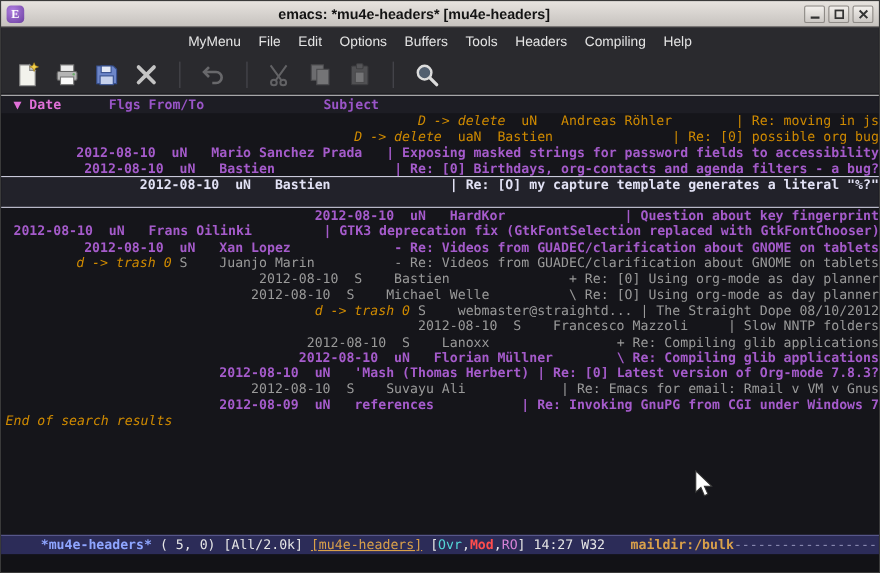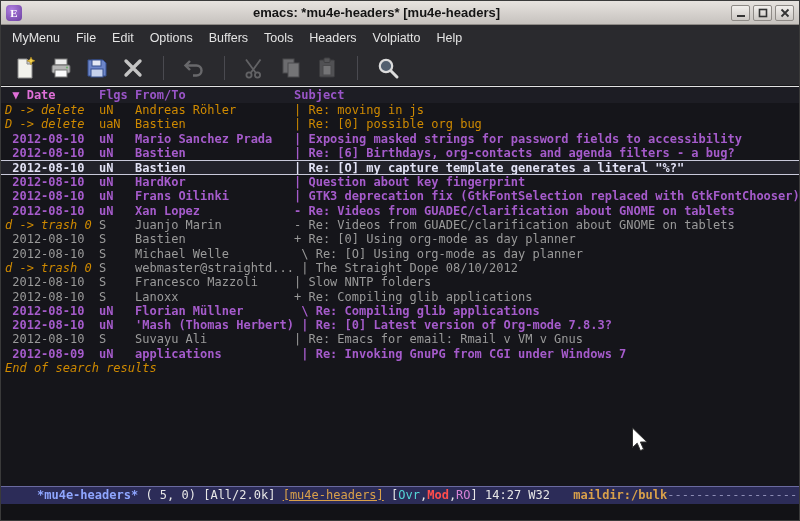--- a/index.html
+++ b/index.html
@@ -27,21 +27,21 @@
     overflow:hidden; white-space:nowrap; }
   .win-btns { display:flex; gap:3px; }
   .wbtn { width:19px; height:16px; border:1px solid #8e8a86; border-radius:2px;
     background:linear-gradient(#f2efec,#ccc8c4);
     display:flex; align-items:center; justify-content:center; }
   .wbtn svg { display:block; }
 
   
   .menubar {
     height:25px; flex:0 0 25px; background:#2a2a2e;
-    display:flex; align-items:center; padding:0 3px;
+    display:flex; align-items:center; padding:0 15px;justify-content:center;
   }
   .menu-item { color:#e4e4e4; font-family:"Liberation Sans",sans-serif;
     font-size:12.5px; padding:4px 8px; white-space:nowrap; }
 
   
   .toolbar {
     height:36px; flex:0 0 36px; background:#2a2a2e;
     border-bottom:1px solid #17171a;
     display:flex; align-items:center; padding:0 8px;
   }
@@ -59,30 +59,30 @@
     font-size:12px; color:#ccc;
   }
   .header-line {
     height:17px; line-height:16px; white-space:pre;
     border-top:1px solid #e2e2e2; background:#1d1d24;
     font-weight:bold;
   }
   .hdr-date { color:var(--hdr-sort,#e070d8); }
   .hdr-col  { color:var(--hdr,#9a55c8); }
 
-  .row { height:14.3px; line-height:14.3px; white-space:pre; overflow:hidden; }
+  .row { height:14.3px; line-height:14.3px; white-space:pre; overflow:hidden;text-align:right; }
   .row.unread  { color:var(--unread,#a55bcb); font-weight:bold; }
   .row.read    { color:var(--read,#9a9a9a); }
   .row.deleted { color:var(--marked,#cf8a00); }
   .row .mark   { color:var(--marked,#cf8a00); font-style:italic; }
   .row.current {
     color:var(--current,#e2e2f5); font-weight:bold;
     border-top:1px solid #c9c9da; border-bottom:1px solid #c9c9da;
     background:rgba(210,210,255,0.07);
-    height:15px; line-height:14.3px;
+    height:29px; line-height:14.3px;
   }
   .end-line { color:var(--marked,#cf8a00); font-style:italic; white-space:pre;
     padding-left:4px; line-height:15px; }
   #rows .row, .header-line { padding-left:4px; }
 
   
   .modeline {
     height:18px; flex:0 0 18px;
     background:var(--ml-bg,#2c2c58); border-top:1px solid #6a6aa0;
     color:#e6e6e6; font-size:12px; line-height:17px;
@@ -131,21 +131,21 @@
   </div>
 
   <div class="menubar" id="menubar">
       <div class="menu-item">MyMenu</div>
       <div class="menu-item">File</div>
       <div class="menu-item">Edit</div>
       <div class="menu-item">Options</div>
       <div class="menu-item">Buffers</div>
       <div class="menu-item">Tools</div>
       <div class="menu-item">Headers</div>
-      <div class="menu-item">Volpiatto</div>
+      <div class="menu-item">Compiling</div>
       <div class="menu-item">Help</div>
     </div>
 
   <div class="toolbar" id="toolbar">
       <div class="tool-btn">
         <span class="icon">
           <svg viewBox="0 0 24 24">
             <path d="M5 3h9l5 5v14H5z" fill="#f2f2ec" stroke="#8a8a8a"></path>
             <path d="M14 3l5 5h-5z" fill="#c9c9c9" stroke="#8a8a8a"></path>
             <path d="M18 1l1.1 2.6L22 4.8l-2.9 1.2L18 9l-1.1-3L14 4.8l2.9-1.2z" fill="#f4d14b" stroke="#a8821a" stroke-width="0.6"></path>
@@ -224,35 +224,35 @@
         </span>
       </div>
     </div>
 
   <div class="buffer">
     <div class="header-line" id="header-line"><span class="hdr-date"> ▼ Date      </span><span class="hdr-col">Flgs </span><span class="hdr-col">From/To               </span><span class="hdr-col">Subject</span></div>
     <div id="rows">
         <div class="row deleted"><span class="mark">D -&gt; delete  </span><span>uN   </span><span>Andreas Röhler        </span><span>| Re: moving in js</span></div>
         <div class="row deleted"><span class="mark">D -&gt; delete  </span><span>uaN  </span><span>Bastien               </span><span>| Re: [0] possible org bug</span></div>
         <div class="row unread"><span> 2012-08-10  </span><span>uN   </span><span>Mario Sanchez Prada   </span><span>| Exposing masked strings for password fields to accessibility</span></div>
-        <div class="row unread"><span> 2012-08-10  </span><span>uN   </span><span>Bastien               </span><span>| Re: [6] Birthdays, org-contacts and agenda filters - a bug?</span></div>
+        <div class="row unread"><span> 2012-08-10  </span><span>uN   </span><span>Bastien               </span><span>| Re: [0] Birthdays, org-contacts and agenda filters - a bug?</span></div>
         <div class="row current"><span> 2012-08-10  </span><span>uN   </span><span>Bastien               </span><span>| Re: [O] my capture template generates a literal "%?"</span></div>
         <div class="row unread"><span> 2012-08-10  </span><span>uN   </span><span>HardKor               </span><span>| Question about key fingerprint</span></div>
         <div class="row unread"><span> 2012-08-10  </span><span>uN   </span><span>Frans Oilinki         </span><span>| GTK3 deprecation fix (GtkFontSelection replaced with GtkFontChooser)</span></div>
         <div class="row unread"><span> 2012-08-10  </span><span>uN   </span><span>Xan Lopez             </span><span>- Re: Videos from GUADEC/clarification about GNOME on tablets</span></div>
         <div class="row read"><span class="mark">d -&gt; trash 0 </span><span>S    </span><span>Juanjo Marin          </span><span>- Re: Videos from GUADEC/clarification about GNOME on tablets</span></div>
         <div class="row read"><span> 2012-08-10  </span><span>S    </span><span>Bastien               </span><span>+ Re: [0] Using org-mode as day planner</span></div>
         <div class="row read"><span> 2012-08-10  </span><span>S    </span><span>Michael Welle         </span><span> \ Re: [O] Using org-mode as day planner</span></div>
         <div class="row read"><span class="mark">d -&gt; trash 0 </span><span>S    </span><span>webmaster@straightd... </span><span>| The Straight Dope 08/10/2012</span></div>
         <div class="row read"><span> 2012-08-10  </span><span>S    </span><span>Francesco Mazzoli     </span><span>| Slow NNTP folders</span></div>
         <div class="row read"><span> 2012-08-10  </span><span>S    </span><span>Lanoxx                </span><span>+ Re: Compiling glib applications</span></div>
         <div class="row unread"><span> 2012-08-10  </span><span>uN   </span><span>Florian Müllner       </span><span> \ Re: Compiling glib applications</span></div>
         <div class="row unread"><span> 2012-08-10  </span><span>uN   </span><span>'Mash (Thomas Herbert) </span><span>| Re: [0] Latest version of Org-mode 7.8.3?</span></div>
         <div class="row read"><span> 2012-08-10  </span><span>S    </span><span>Suvayu Ali            </span><span>| Re: Emacs for email: Rmail v VM v Gnus</span></div>
-        <div class="row unread"><span> 2012-08-09  </span><span>uN   </span><span>applications           </span><span>| Re: Invoking GnuPG from CGI under Windows 7</span></div>
+        <div class="row unread"><span> 2012-08-09  </span><span>uN   </span><span>references           </span><span>| Re: Invoking GnuPG from CGI under Windows 7</span></div>
       </div>
     <div class="end-line">End of search results</div>
 
     <svg class="mouse-cursor" width="20" height="28">
       <path d="M1.5 1 L1.5 20.5 L6.2 16.2 L9.4 23.6 L12.6 22.2 L9.4 15 L16 15 Z" fill="#ffffff" stroke="#333333" stroke-width="1"></path>
     </svg>
   </div>
 
   <div class="modeline" id="modeline"><span class="ml-buffer">*mu4e-headers*</span><span class="ml-plain"> ( 5, 0) [All/2.0k] </span><span class="ml-mode">[mu4e-headers]</span><span class="ml-plain"> [</span><span class="ml-ovr">Ovr</span><span class="ml-plain">,</span><span class="ml-mod">Mod</span><span class="ml-plain">,</span><span class="ml-ro">RO</span><span class="ml-plain">] </span><span class="ml-plain">14:27 W32 </span><span class="ml-path">maildir:/bulk</span><span class="ml-dashes">----------------------------------------</span></div>
 

